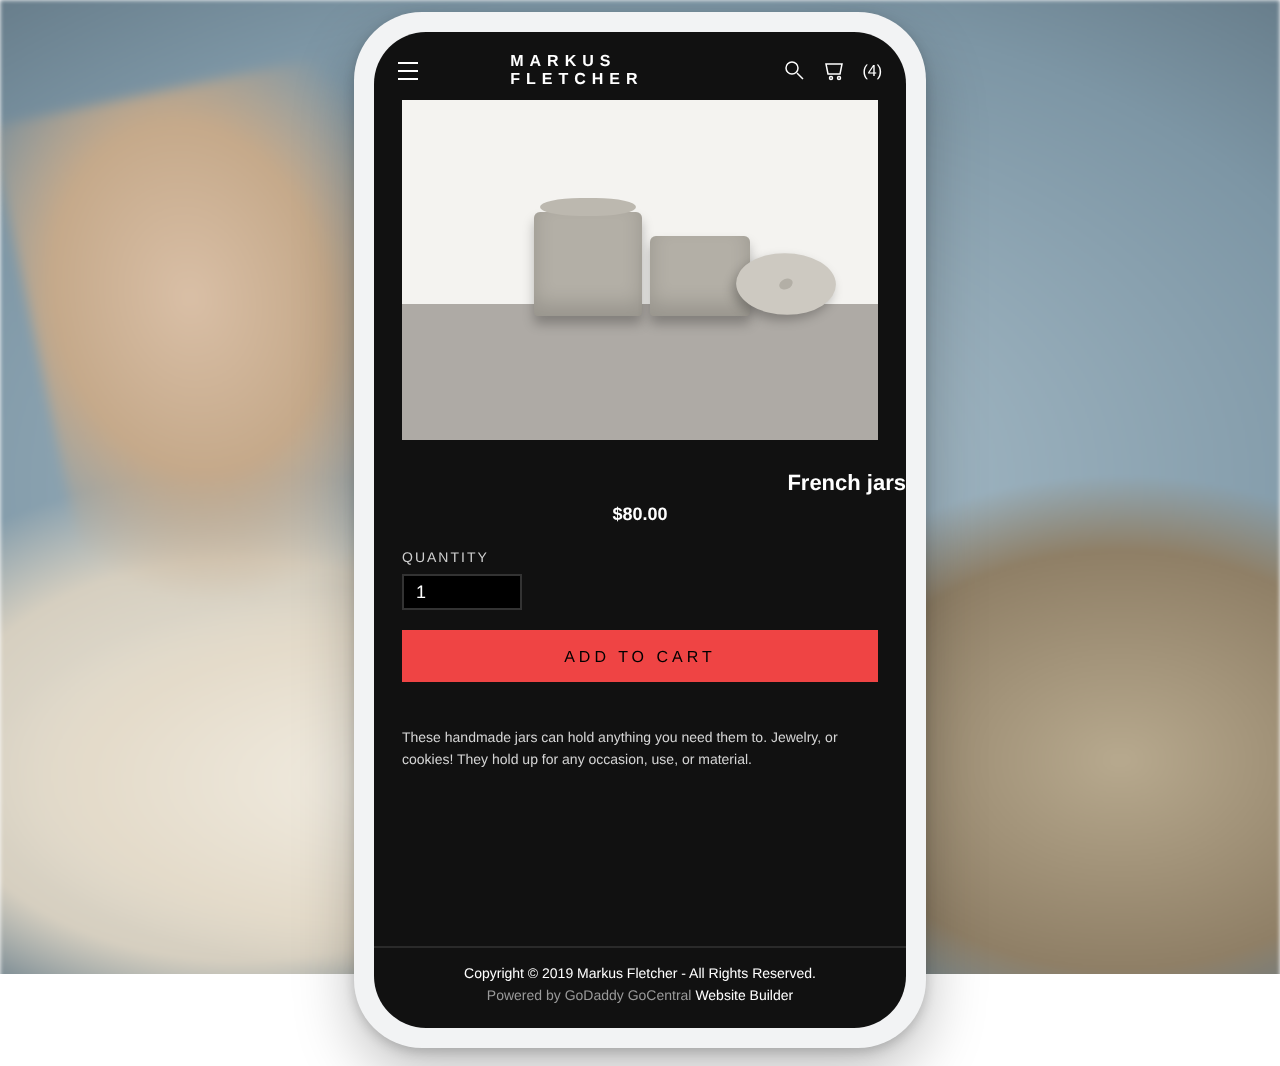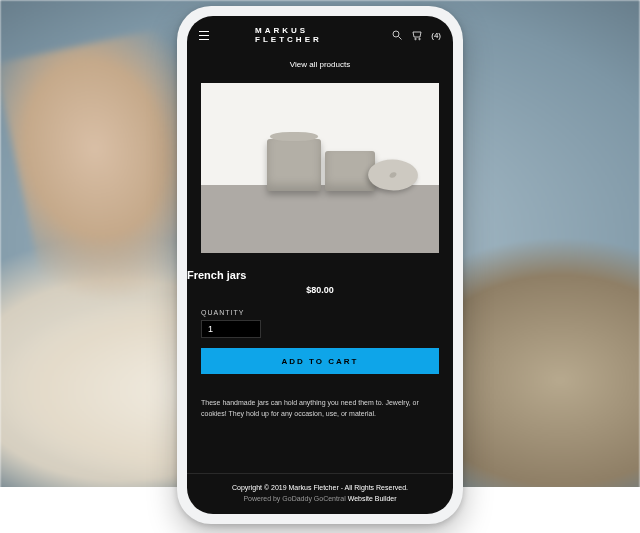--- a/index.html
+++ b/index.html
@@ -61,32 +61,32 @@
     margin: 0 14px; height: 170px;
     background: linear-gradient(#f4f3f0 0 60%, #aeaaa5 60% 100%);
     position: relative;
   }
   .jar { position:absolute; background:#b3afa6; border-radius:3px 3px 2px 2px; box-shadow: inset 0 -6px 10px rgba(0,0,0,.15), 0 4px 6px rgba(0,0,0,.25); }
   .jar.j1 { width:54px; height:52px; left:66px; bottom:62px; }
   .jar.j1::before { content:""; position:absolute; top:-7px; left:3px; right:3px; height:9px; background:#bcb8af; border-radius:50%/60%; }
   .jar.j2 { width:50px; height:40px; left:124px; bottom:62px; }
   .lid { position:absolute; width:48px; height:32px; left:168px; bottom:62px; transform: rotate(14deg) skewX(-18deg); background:#cdc9c1; border-radius:50%; box-shadow:0 3px 5px rgba(0,0,0,.25); }
   .lid::after{content:""; position:absolute; left:50%; top:50%; width:6px; height:6px; background:#b3afa6; border-radius:50%; transform:translate(-50%,-50%);}
-  .title { text-align:left; font-weight:600; font-size:11px; padding:16px 0 4px; }
+  .title { text-align:right; font-weight:600; font-size:11px; padding:16px 0 4px; }
   .price { text-align:center; font-size:9px; padding-bottom:14px;font-weight:bold; }
   .qty-label { padding:0 14px; font-size:7px; letter-spacing:1px; color:#cfcfcf; }
   .qty-input {
     margin:4px 14px 10px; width:60px; height:18px;
     background:#000; border:1px solid #333; color:#fff;
     padding:0 6px; font-size:9px; outline:none;
   }
   .addcart {
     margin:0 14px 24px; height:26px;
-    background:#0ea5e9; color:#000; border:none;
-    font-size:8px; letter-spacing:2px; font-weight:700;
+    background:#ef4444; color:#000; border:none;
+    font-size:8px; letter-spacing:2px; font-weight:400;
     cursor:pointer;
   }
   .desc { padding:0 14px; font-size:7px; line-height:1.5; color:#d5d5d5; }
   .spacer { flex:1; }
   .footer { border-top:1px solid #2a2a2a; padding:10px 14px 12px; text-align:center; }
   .copy { font-size:7px; margin-bottom:4px; }
   .powered { font-size:7px; color:#9a9a9a; }
   .powered .wb { color:#fff; cursor:pointer; }
 </style>
 </head>
@@ -116,21 +116,20 @@
           <svg viewBox="0 0 24 24">
               <path d="M4 6h16l-2 10H6z"></path>
               <circle cx="9" cy="20" r="1.5"></circle>
               <circle cx="17" cy="20" r="1.5"></circle>
             </svg>
         </span>
         <span class="cart-count">(4)</span>
       </div>
     </div>
 
-    <div class="viewall">View all products</div>
 
     <div class="product-img">
       <div class="jar j1"></div>
       <div class="jar j2"></div>
       <div class="lid"></div>
     </div>
 
     <div class="title">French jars</div>
     <div class="price">$80.00</div>
 

